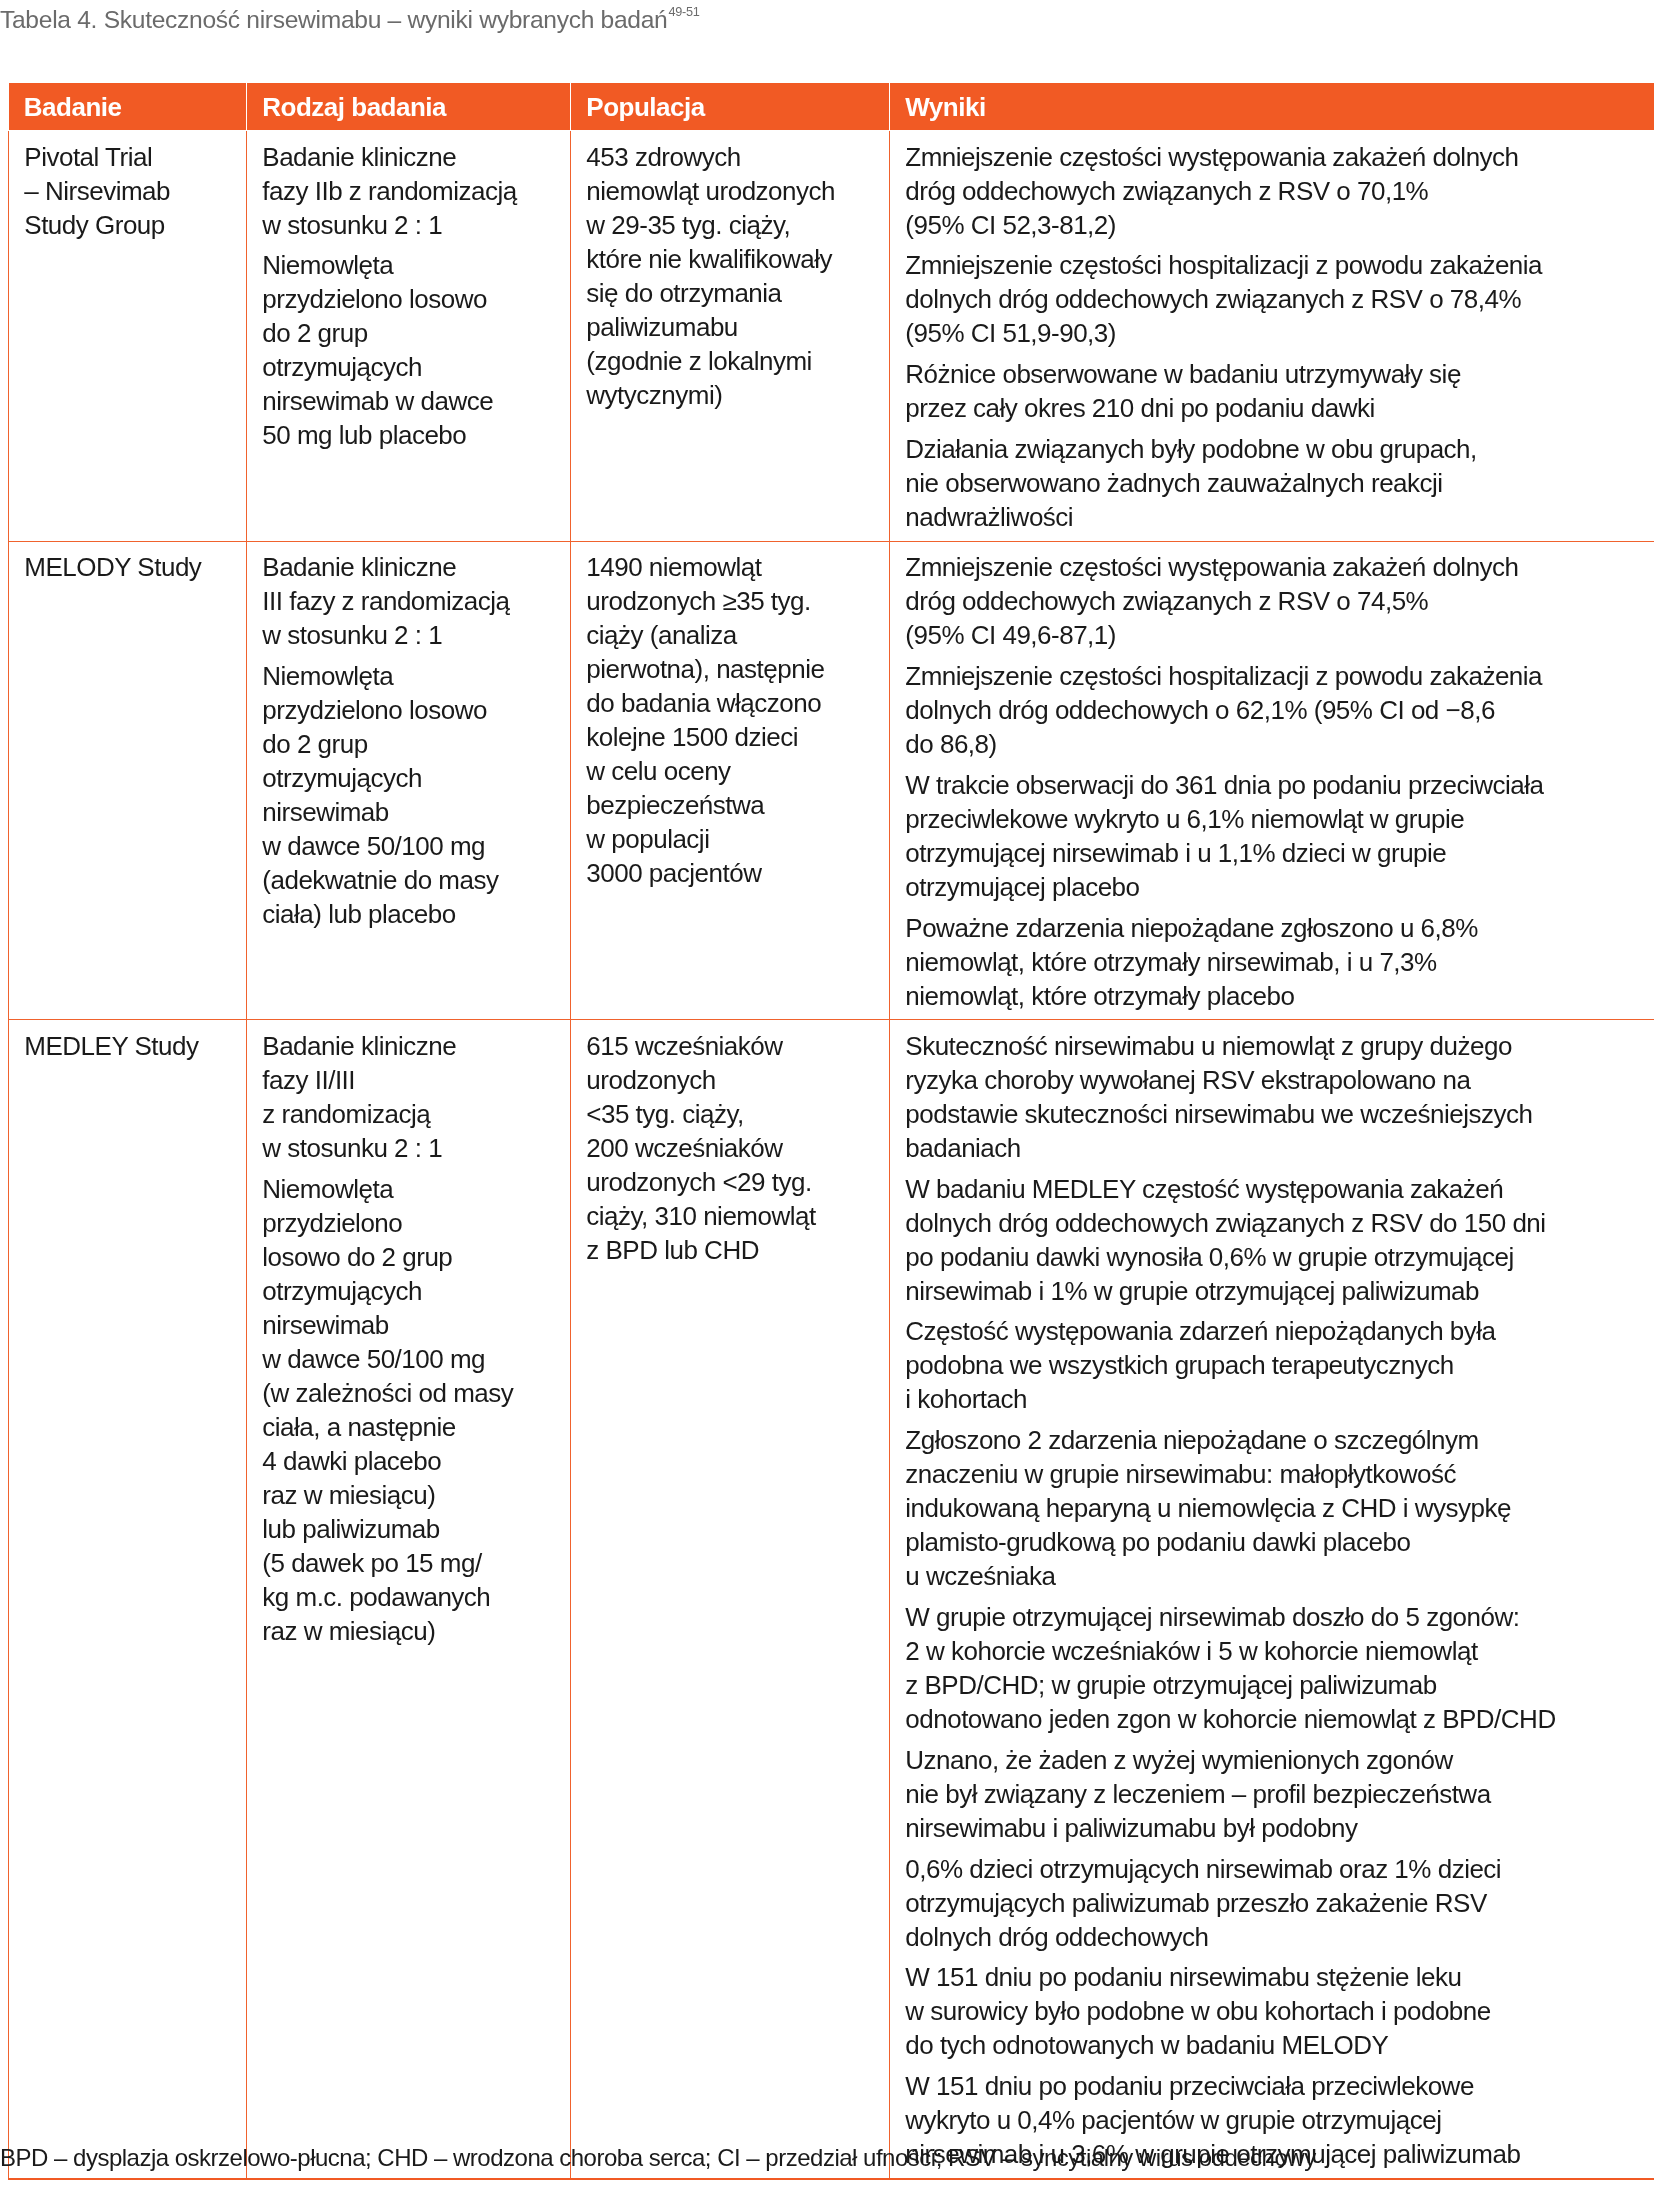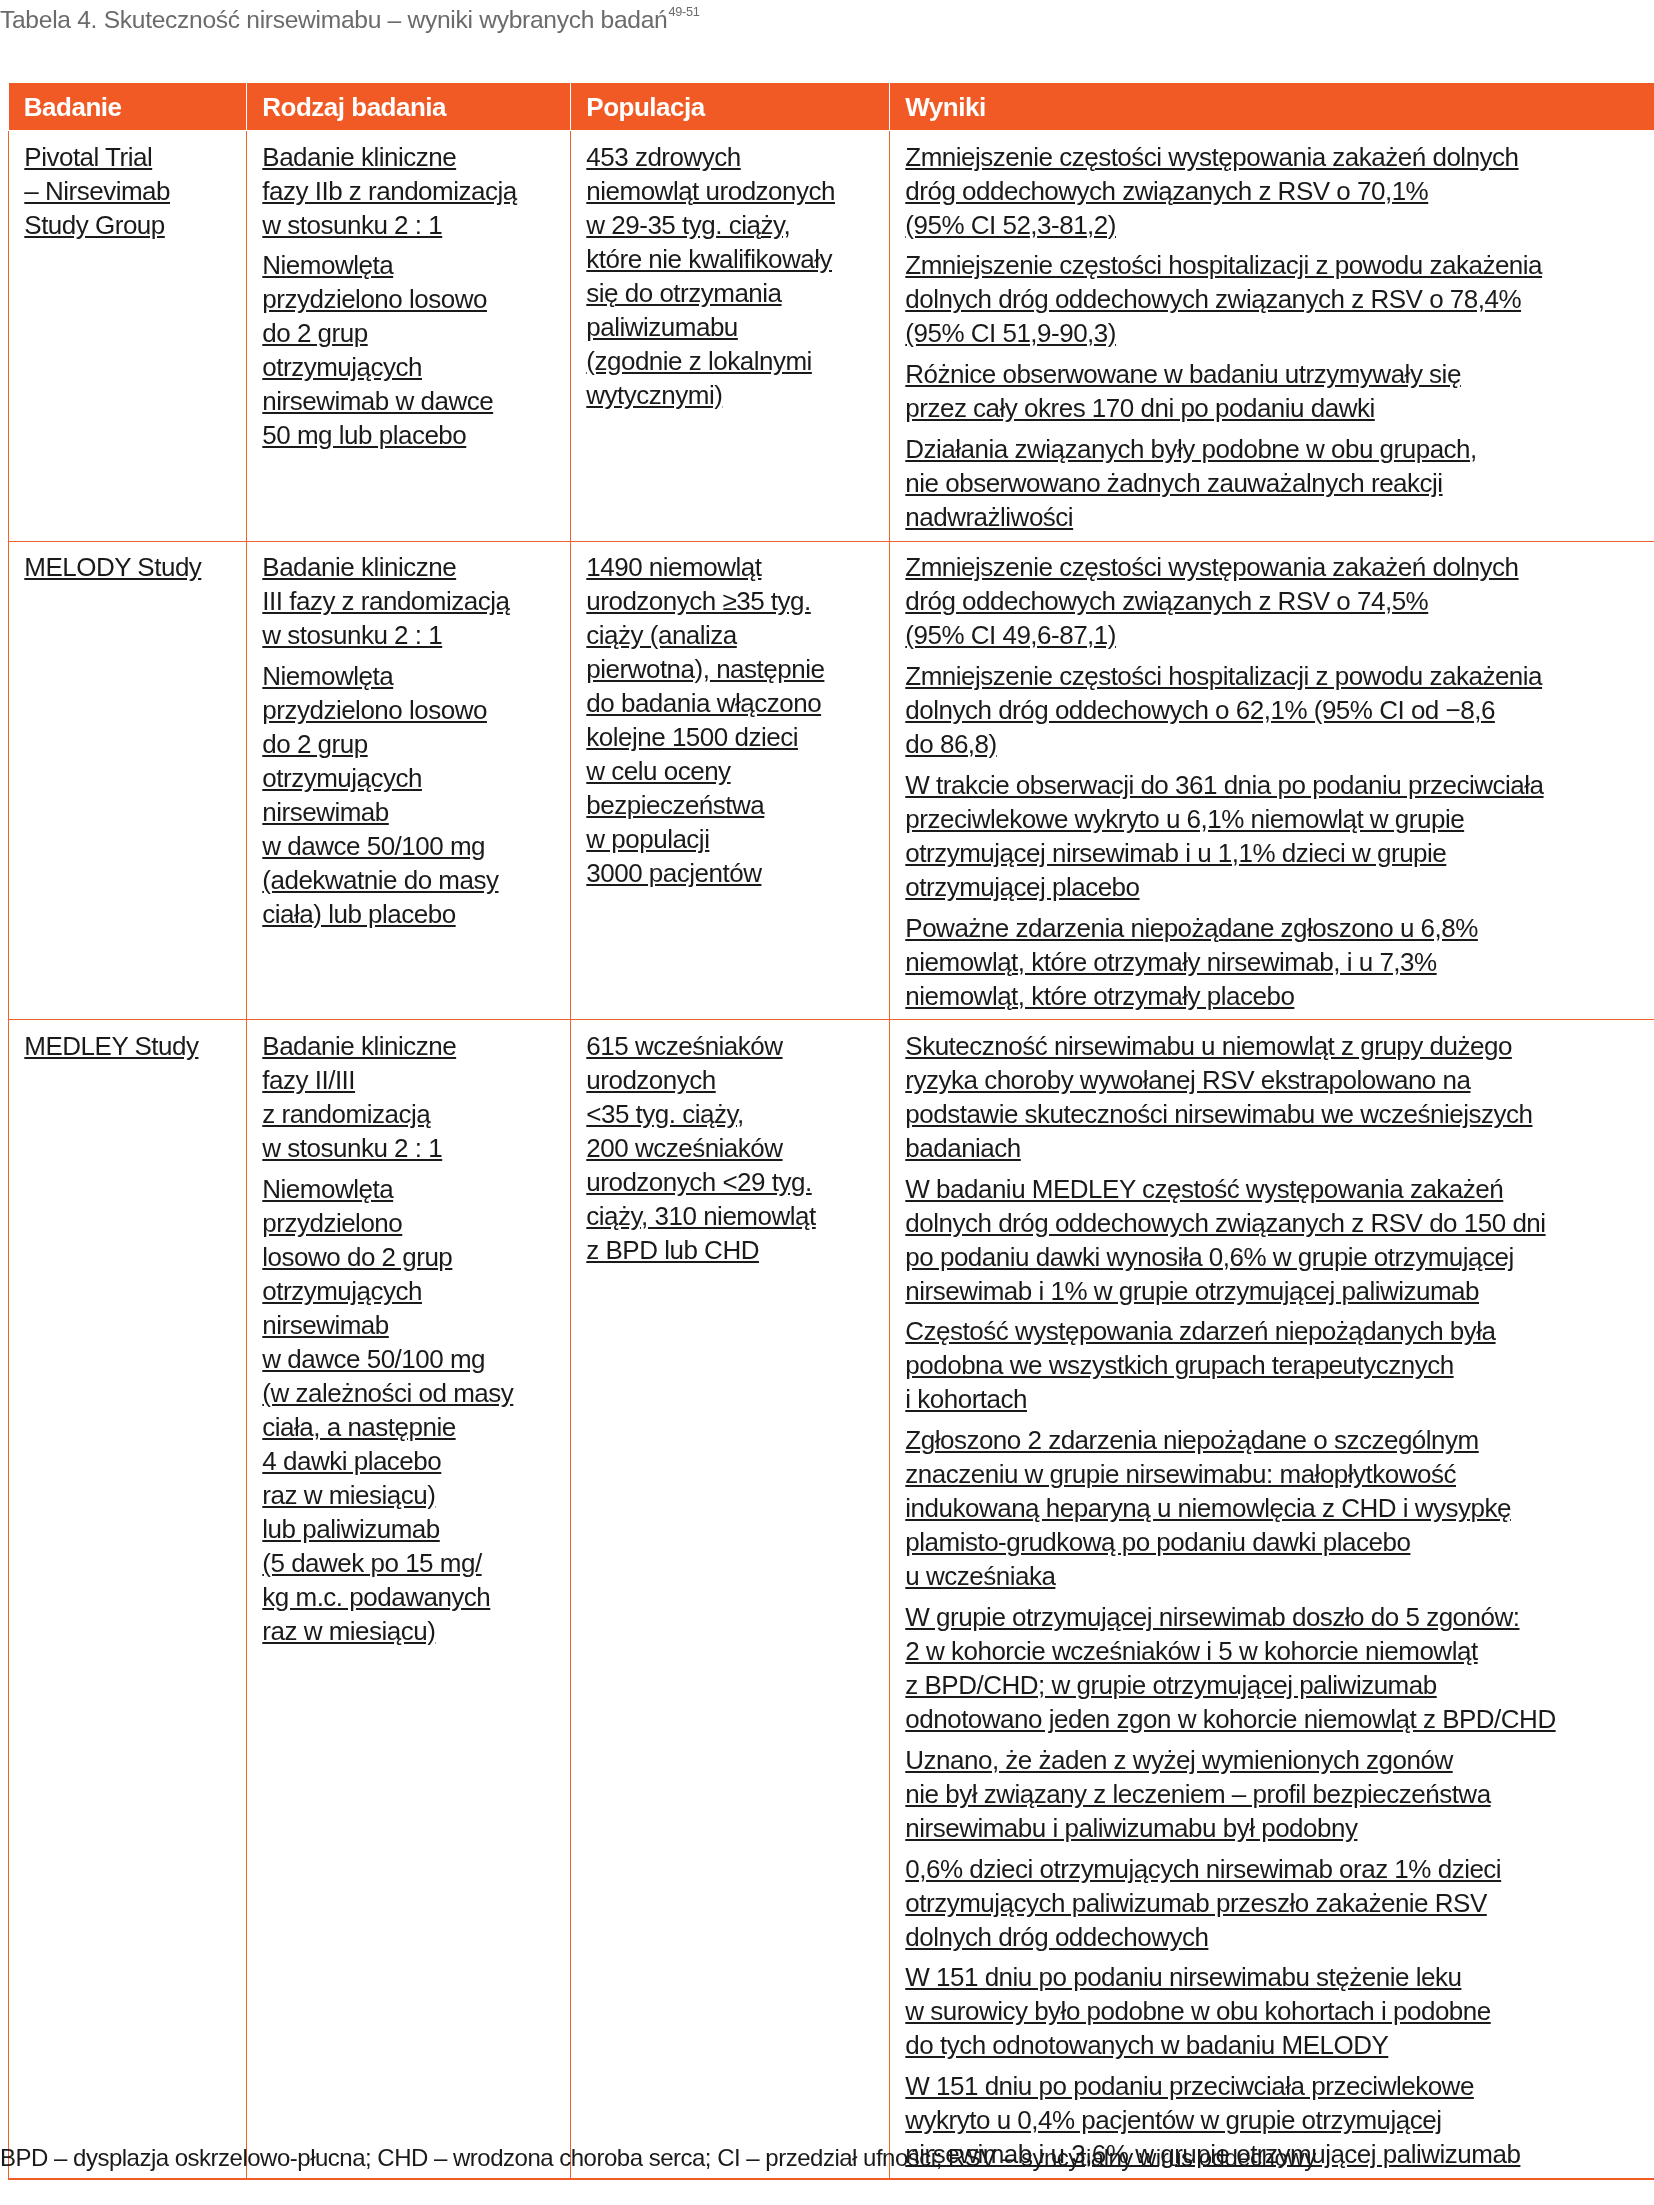--- a/index.html
+++ b/index.html
@@ -33,21 +33,21 @@
     font-size: 26px;
     border-right: 1.7px solid #ffffff; border-bottom: 1.7px solid #ffffff;
   }
   table.t th:last-child { border-right: 1.7px solid #f15a24; }
   table.t td {
     vertical-align: top;
     border: 1.7px solid #f0622d;
     padding: 8.5px 15.3px 3.4px 15.3px;
   }
   table.t tbody tr:last-child td { border-bottom: 2.5px solid #f15a24; }
-  .p { margin: 0 0 6.8px 0; white-space: pre-line; text-decoration: underline; }
+  .p { margin: 0 0 6.8px 0; white-space: pre-line; }
   .p:last-child { margin-bottom: 3.4px; }
   .footnote {
     position: absolute; left: 0; top: 2144px;
     font-size: 24px; color: #1a1a1a; letter-spacing: -0.5px; white-space: nowrap;
   }
 </style>
 </head>
 <body>
 
 <div class="title"><span>Tabela 4. Skuteczność nirsewimabu – wyniki wybranych badań</span><sup>49-51</sup></div>
@@ -96,21 +96,21 @@
 wytycznymi)</div>
         </td>
       <td>
         <div class="p">Zmniejszenie częstości występowania zakażeń dolnych
 dróg oddechowych związanych z RSV o 70,1%
 (95% CI 52,3-81,2)</div>
         <div class="p">Zmniejszenie częstości hospitalizacji z powodu zakażenia
 dolnych dróg oddechowych związanych z RSV o 78,4%
 (95% CI 51,9-90,3)</div>
         <div class="p">Różnice obserwowane w badaniu utrzymywały się
-przez cały okres 170 dni po podaniu dawki</div>
+przez cały okres 210 dni po podaniu dawki</div>
         <div class="p">Działania związanych były podobne w obu grupach,
 nie obserwowano żadnych zauważalnych reakcji
 nadwrażliwości</div>
       </td>
     </tr>
     <tr>
       <td>
           <div class="p">MELODY Study</div>
         </td>
       <td>

